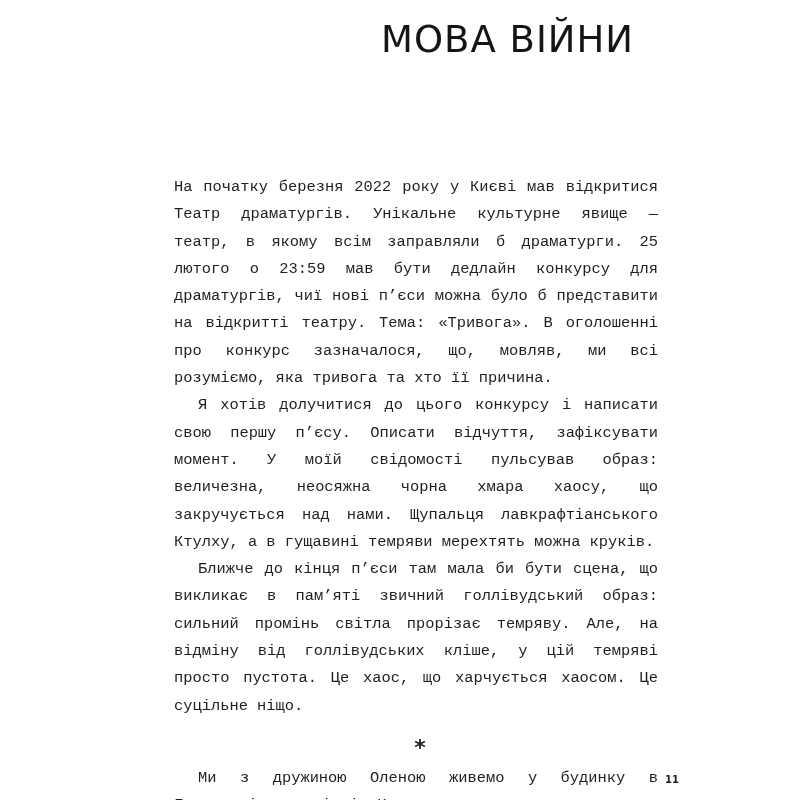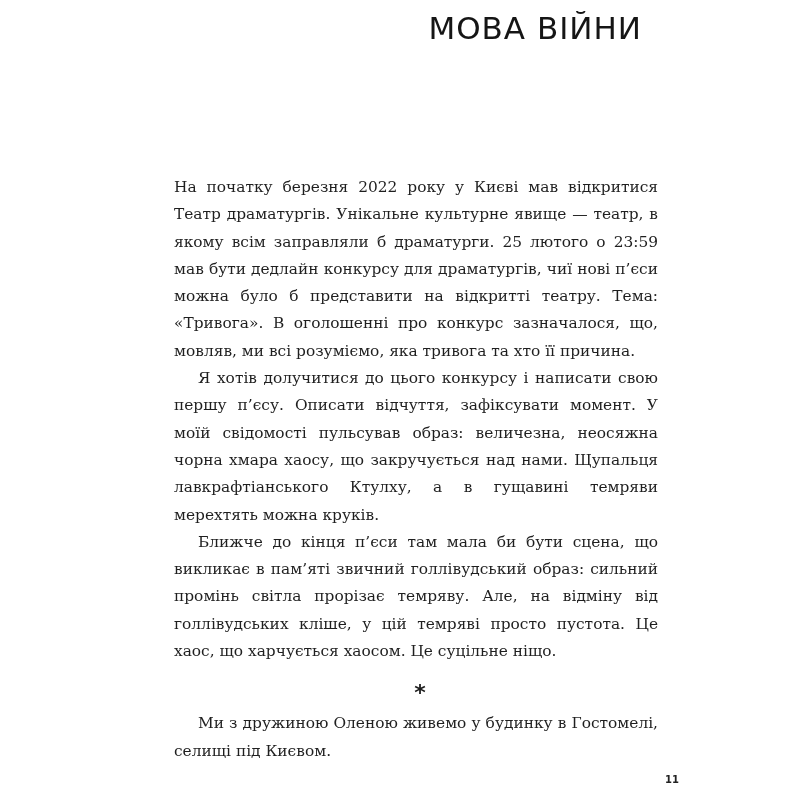--- a/index.html
+++ b/index.html
@@ -11,24 +11,24 @@
     width: 800px;
     height: 800px;
     position: relative;
     overflow: hidden;
     color: #1b1b1b;
   }
   .page-title {
     position: absolute;
     top: 2px;
     right: 150px;
-    margin: 8px;
+    margin: 16px;
     font-family: "DejaVu Sans", sans-serif;
     font-weight: 400;
-    font-size: 31px;
+    font-size: 37px;
     letter-spacing: 1px;
     color: #151515;
     line-height: 1.2;
   }
   .body-text {
     position: absolute;
     top: 174px;
     left: 174px;
     width: 484px;
     font-family: "DejaVu Serif", serif;
@@ -39,20 +39,21 @@
   }
   .body-text p {
     margin: 0;
     text-indent: 0;
   }
   .body-text p.indent {
     text-indent: 24px;
   }
   .body-text p.last-line-left {
     text-align-last: left;
+    font-family: Liberation Mono, monospace;
   }
   .separator {
     text-align: center;
     font-family: "DejaVu Sans", sans-serif;
     font-weight: bold;
     font-size: 22px;
     line-height: 27px;
     margin-top: 14px;
     margin-bottom: 4px;
     padding-left: 8px;

